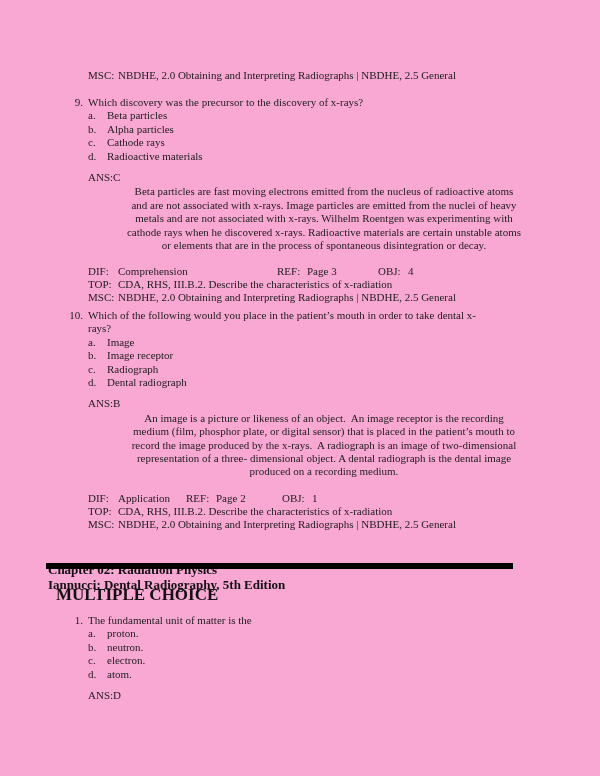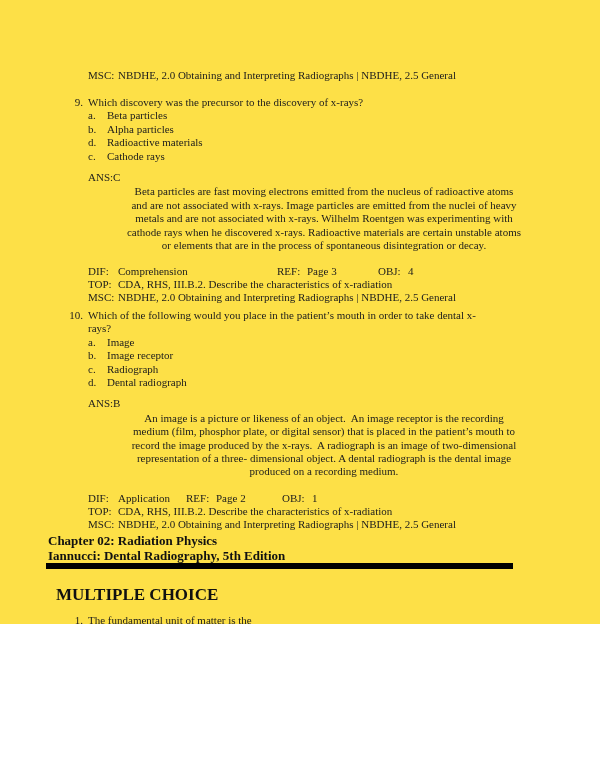--- a/index.html
+++ b/index.html
@@ -1,19 +1,19 @@
 <!DOCTYPE html>
 <html><head>
 <meta charset="utf-8">
 <style>
   html,body{margin:0;padding:0;background:#ffffff;}
   .page{
     position:relative;
-    width:600px;height:624px;
-    background:#fde047;
+    width:600px;height:776px;
+    background:#f9a8d4;
     font-family:"Liberation Serif","DejaVu Serif",serif;
     font-size:11px;
     color:#1c1c1c;
     overflow:hidden;
   }
   .qblock{position:absolute;left:60px;width:500px;}
   .qrow{display:flex;line-height:13.4px;}
   .qnum{width:23px;text-align:right;margin-right:5px;flex:none;}
   .qtext .tline{line-height:13.4px;white-space:pre;}
   .opts{margin-left:28px;}
@@ -24,42 +24,42 @@
   .expl{margin-left:28px;margin-top:1px;text-align:center;}
   .eline{line-height:13.4px;white-space:pre;}
   .metab{margin-left:28px;margin-top:13px;}
   .mrow{line-height:12.9px;white-space:pre;}
   .mlab{display:inline-block;width:30px;}
   .q9m .v1{display:inline-block;width:159px;}
   .q9m .v2{display:inline-block;width:71px;}
   .q10m .v1{display:inline-block;width:68px;}
   .q10m .v2{display:inline-block;width:66px;}
   .topmeta{position:absolute;top:69px;left:88px;line-height:13.4px;white-space:pre;}
-  .chapter{position:absolute;top:533px;left:48px;font-weight:bold;font-size:13px;line-height:15px;color:#111;}
+  .chapter{position:absolute;top:562px;left:48px;font-weight:bold;font-size:13px;line-height:15px;color:#111;}
   .ch2{text-decoration-thickness:1.5px;}
   .hbar{position:absolute;top:563px;left:46px;width:467px;height:6px;background:#000000;}
   .mchead{position:absolute;top:588px;left:56px;font-weight:bold;font-size:17px;line-height:13px;color:#111;}
 </style>
 </head>
 <body>
 
 <div class="page">
 
   <div class="topmeta"><span class="mlab">MSC:</span><span>NBDHE, 2.0 Obtaining and Interpreting Radiographs | NBDHE, 2.5 General</span></div>
 
   <section class="qblock" style="top:96px">
     <div class="qrow">
       <span class="qnum">9.</span>
       <span class="qtext"><span class="tline">Which discovery was the precursor to the discovery of x-rays?</span></span>
     </div>
     <div class="opts">
       <div class="optrow"><span class="optletter">a.</span><span>Beta particles</span></div>
       <div class="optrow"><span class="optletter">b.</span><span>Alpha particles</span></div>
+      <div class="optrow"><span class="optletter">c.</span><span>Cathode rays</span></div>
       <div class="optrow"><span class="optletter">d.</span><span>Radioactive materials</span></div>
-      <div class="optrow"><span class="optletter">c.</span><span>Cathode rays</span></div>
     </div>
     <div class="ansrow"><span class="anslab">ANS:</span><span>C</span></div>
     <div class="expl">
       <div class="eline">Beta particles are fast moving electrons emitted from the nucleus of radioactive atoms</div>
       <div class="eline">and are not associated with x-rays. Image particles are emitted from the nuclei of heavy</div>
       <div class="eline">metals and are not associated with x-rays. Wilhelm Roentgen was experimenting with</div>
       <div class="eline">cathode rays when he discovered x-rays. Radioactive materials are certain unstable atoms</div>
       <div class="eline">or elements that are in the process of spontaneous disintegration or decay.</div>
     </div>
     <div class="metab q9m">

